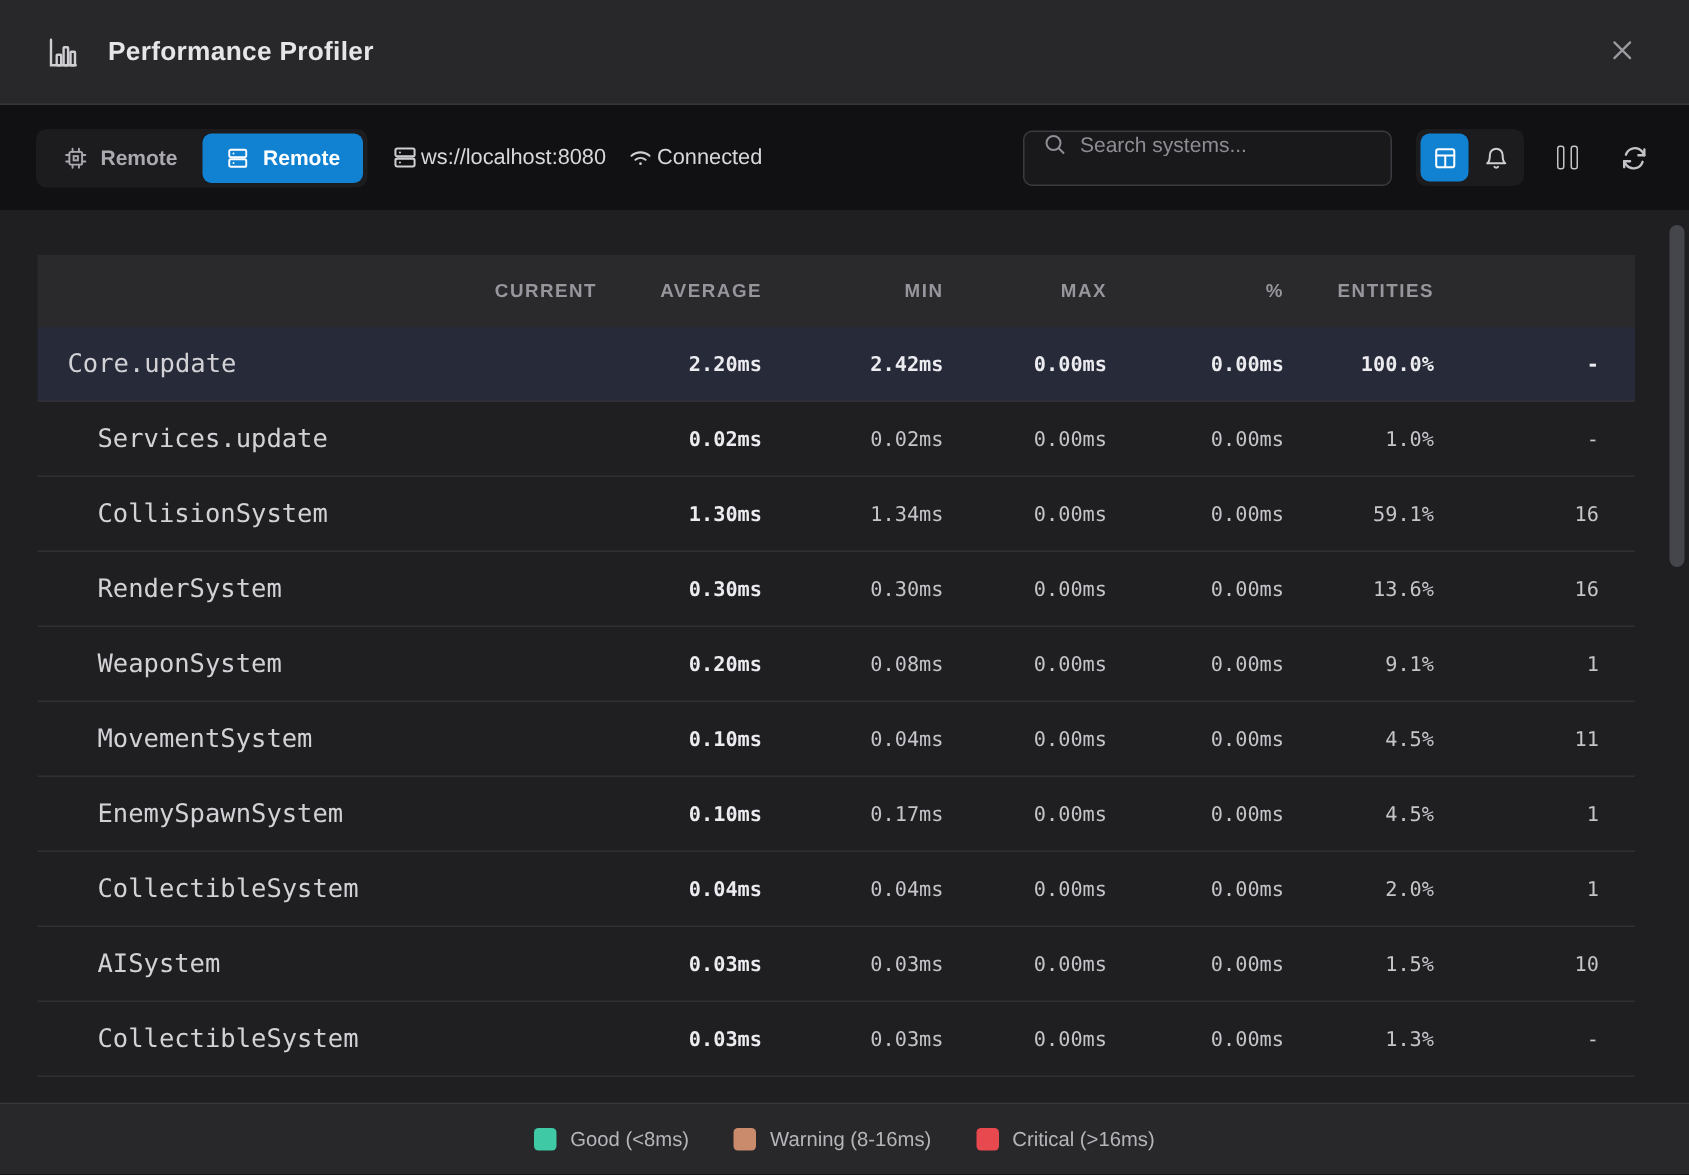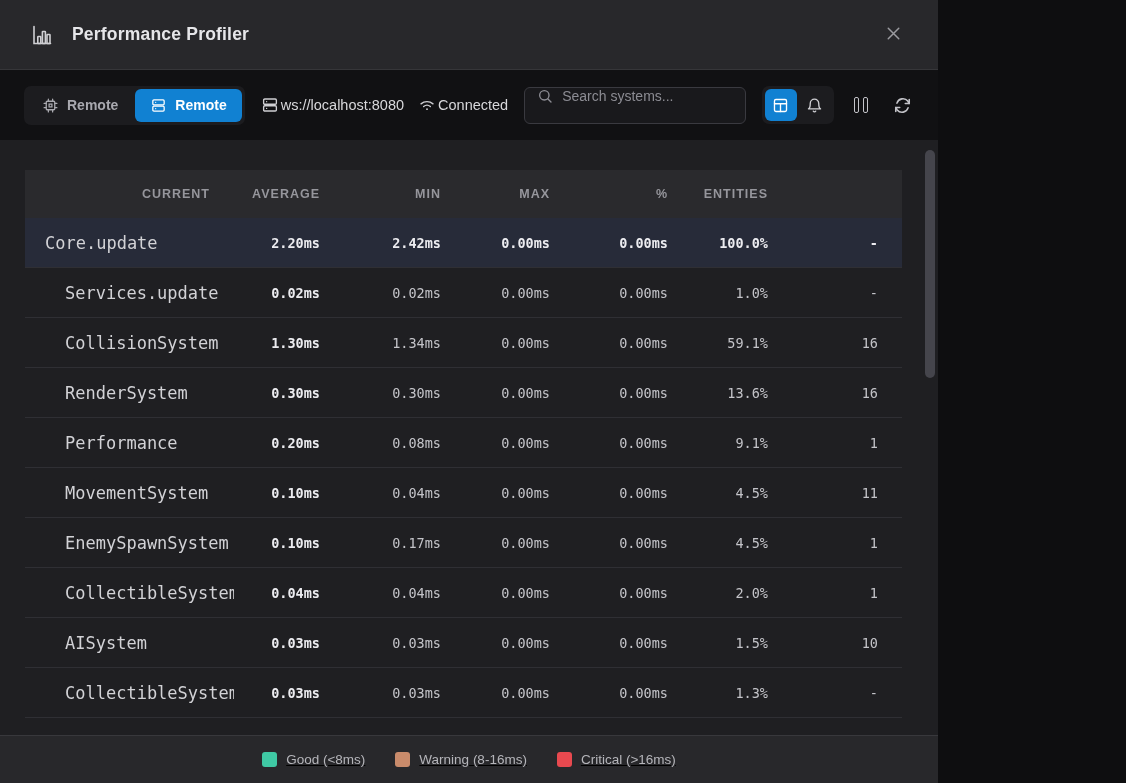--- a/index.html
+++ b/index.html
@@ -1,19 +1,19 @@
 <!DOCTYPE html>
 <html><head>
 <meta charset="utf-8">
 <style>
   * { margin:0; padding:0; box-sizing:border-box; }
   html,body { background:#0e0e10; }
   body { font-family:"Liberation Sans", sans-serif; }
   .window{
-    position:relative; width:938px; height:783px;
+    position:relative; width:1126px; height:783px;
     background:#1f1f22; overflow:hidden; display:flex; flex-direction:column;
   }
   
   .titlebar{
     height:70px; flex:0 0 70px; background:#28282b; border-bottom:1px solid #363639;
     display:flex; align-items:center; padding:0 28px 0 30px;
   }
   .titlebar .app-icon{ width:24px; height:24px; color:#cfcfd3; margin-right:18px; }
   .titlebar .title{ font-size:17.5px; font-weight:700; color:#e6e6e9; letter-spacing:.2px; }
   .close-btn{
@@ -93,21 +93,21 @@
   
   .scroll-thumb{
     position:absolute; right:3px; top:150px; width:10px; height:228px;
     background:#45454c; border-radius:5px; cursor:pointer;
   }
   
   .legend{
     flex:0 0 48px; height:48px; background:#28282b; border-top:1px solid #38383c;
     display:flex; align-items:center; justify-content:center; gap:30px;
   }
-  .legend-item{ display:flex; align-items:flex-end; gap:9px;text-decoration:underline; }
+  .legend-item{ display:flex; align-items:flex-end; gap:9px; }
   .legend-item .swatch{ width:15px; height:15px; border-radius:3px; }
   .legend-item .legend-label{ font-size:13.5px; color:#b5b5ba; }
 </style>
 </head>
 <body>
 
 <div class="window">
 
   <div class="titlebar">
     <span class="app-icon">
@@ -264,21 +264,21 @@
           <div class="trow indented">
       <div class="cell-name">RenderSystem</div>
       <div class="cell-num cell-current">0.30ms</div>
       <div class="cell-num">0.30ms</div>
       <div class="cell-num">0.00ms</div>
       <div class="cell-num">0.00ms</div>
       <div class="cell-num">13.6%</div>
       <div class="cell-num">16</div>
     </div>
           <div class="trow indented">
-      <div class="cell-name">Performance</div>
+      <div class="cell-name">WeaponSystem</div>
       <div class="cell-num cell-current">0.20ms</div>
       <div class="cell-num">0.08ms</div>
       <div class="cell-num">0.00ms</div>
       <div class="cell-num">0.00ms</div>
       <div class="cell-num">9.1%</div>
       <div class="cell-num">1</div>
     </div>
           <div class="trow indented">
       <div class="cell-name">MovementSystem</div>
       <div class="cell-num cell-current">0.10ms</div>

